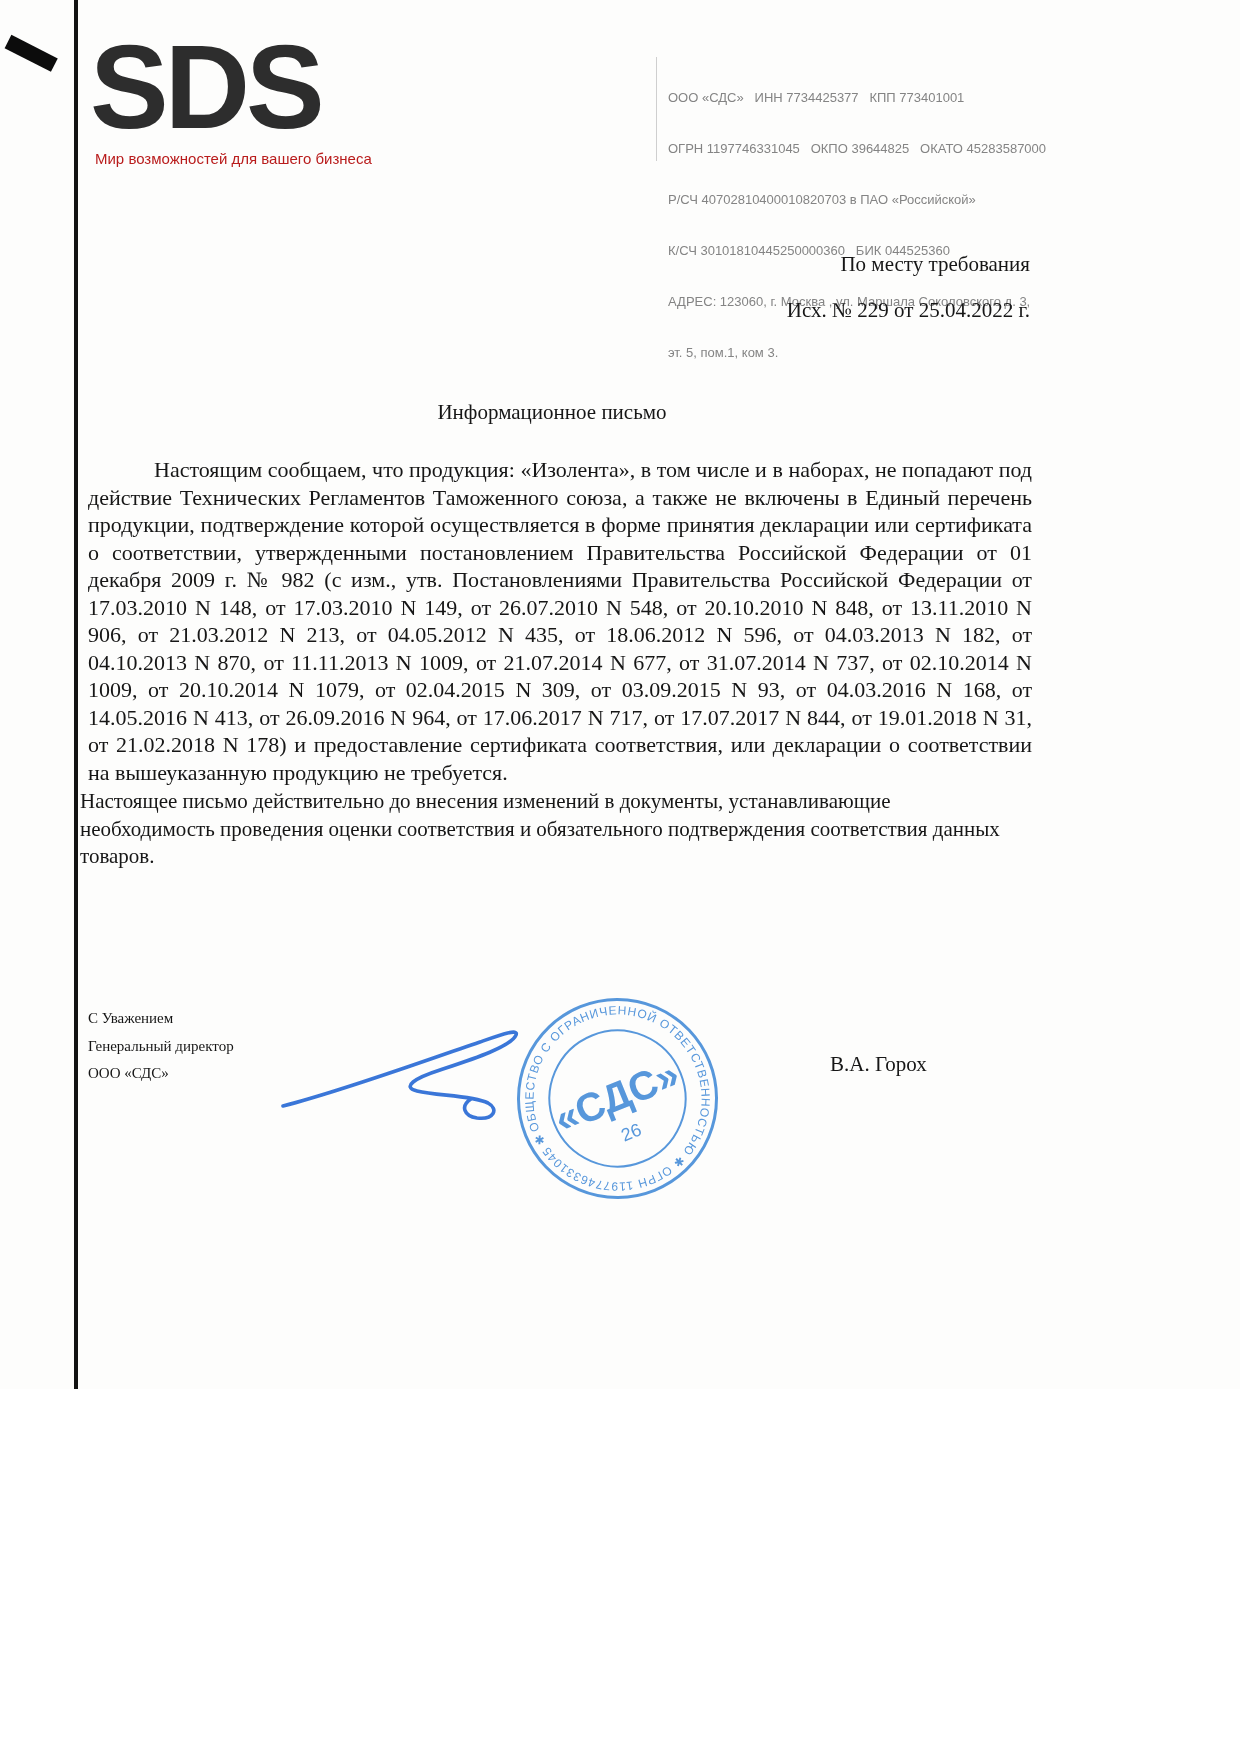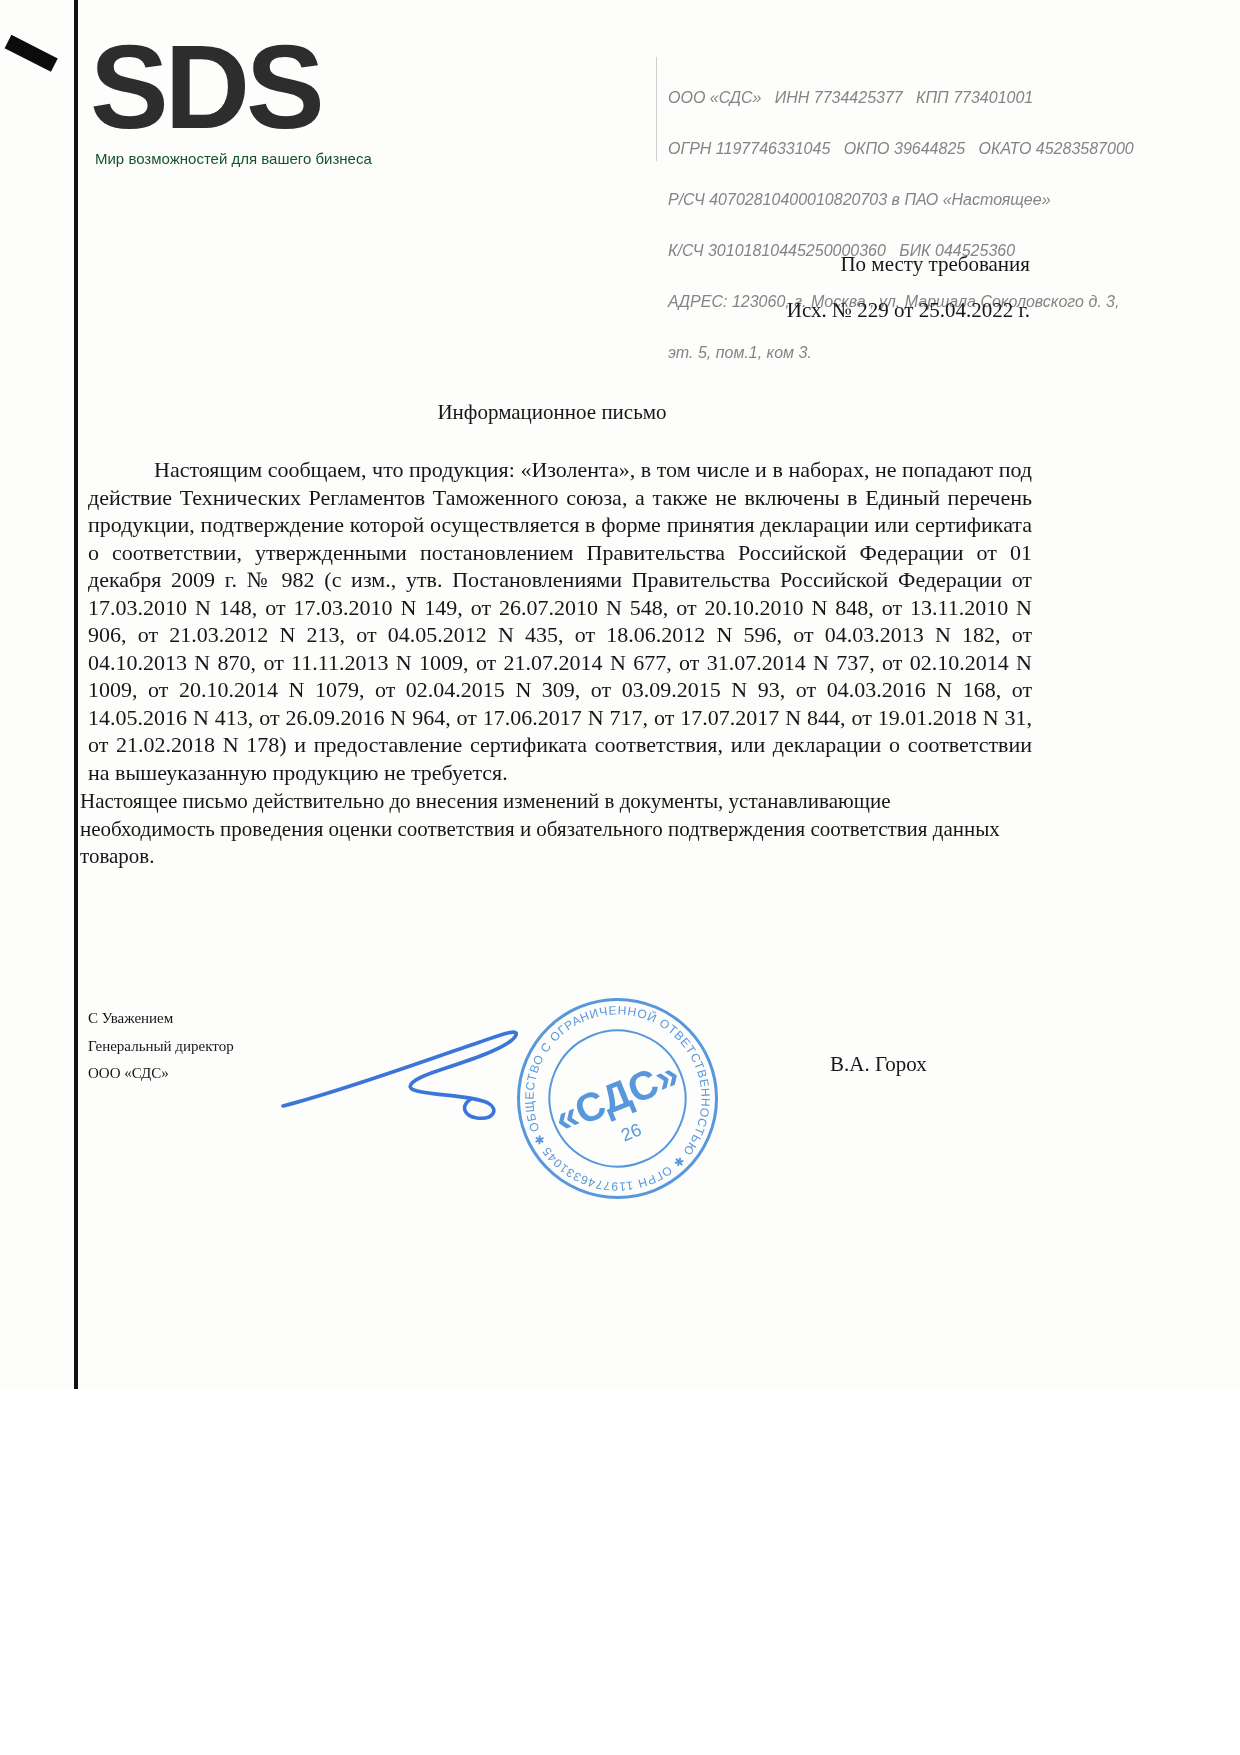--- a/index.html
+++ b/index.html
@@ -17,27 +17,27 @@
                  transform:rotate(27deg); transform-origin:left center; }
 
   
   .logo {
     left:90px; top:28px;
     font-family:"Liberation Sans", sans-serif; font-weight:bold;
     font-size:118px; line-height:1; letter-spacing:-4px; color:#2d2d2d;
   }
   .tagline {
     left:95px; top:150px;
-    font-family:"Liberation Sans", sans-serif; font-size:15px; color:#14532d;
+    font-family:"Liberation Sans", sans-serif; font-size:15px; color:#b91c1c;
   }
   .details-divider { left:656px; top:57px; width:1px; height:104px; background:#cfcfcf; }
   .company-details {
     left:668px; top:55px;
-    font-family:"Liberation Sans", sans-serif; font-size:16px;
-    line-height:17px; color:#848484; white-space:pre-wrap;font-style:italic;
+    font-family:"Liberation Sans", sans-serif; font-size:13px;
+    line-height:17px; color:#848484; white-space:pre-wrap;
   }
 
   
   .addressee { right:210px; top:252px; font-size:21px; text-align:right; }
   .ref-line  { right:210px; top:298px; font-size:21px; text-align:right; }
 
   
   .doc-title { left:80px; width:944px; top:400px; text-align:center; font-size:21px; }
   .para1 {
     left:88px; width:944px; top:456px; font-size:22px; line-height:27.5px;
@@ -63,21 +63,21 @@
 
   <div class="abs scan-edge"></div>
   <div class="abs scan-corner"></div>
 
   <div class="abs logo">SDS</div>
   <div class="abs tagline">Мир возможностей для вашего бизнеса</div>
   <div class="abs details-divider"></div>
   <div class="abs company-details">
     <div>ООО «СДС»   ИНН 7734425377   КПП 773401001</div>
     <div>ОГРН 1197746331045   ОКПО 39644825   ОКАТО 45283587000</div>
-    <div>Р/СЧ 40702810400010820703 в ПАО «Настоящее»</div>
+    <div>Р/СЧ 40702810400010820703 в ПАО «Российской»</div>
     <div>К/СЧ 30101810445250000360   БИК 044525360</div>
     <div>АДРЕС: 123060, г. Москва , ул. Маршала Соколовского д. 3,</div>
     <div>эт. 5, пом.1, ком 3.</div>
   </div>
 
   <div class="abs addressee">По месту требования</div>
   <div class="abs ref-line">Исх. № 229 от 25.04.2022 г.</div>
 
   <div class="abs doc-title">Информационное письмо</div>
   <div class="abs para1">Настоящим сообщаем, что продукция: «Изолента», в том числе и в наборах, не попадают под действие Технических Регламентов Таможенного союза, а также не включены в Единый перечень продукции, подтверждение которой осуществляется в форме принятия декларации или сертификата о соответствии, утвержденными постановлением Правительства Российской Федерации от 01 декабря 2009 г. № 982 (с изм., утв. Постановлениями Правительства Российской Федерации от 17.03.2010 N 148, от 17.03.2010 N 149, от 26.07.2010 N 548, от 20.10.2010 N 848, от 13.11.2010 N 906, от 21.03.2012 N 213, от 04.05.2012 N 435, от 18.06.2012 N 596, от 04.03.2013 N 182, от 04.10.2013 N 870, от 11.11.2013 N 1009, от 21.07.2014 N 677, от 31.07.2014 N 737, от 02.10.2014 N 1009, от 20.10.2014 N 1079, от 02.04.2015 N 309, от 03.09.2015 N 93, от 04.03.2016 N 168, от 14.05.2016 N 413, от 26.09.2016 N 964, от 17.06.2017 N 717, от 17.07.2017 N 844, от 19.01.2018 N 31, от 21.02.2018 N 178) и предоставление сертификата соответствия, или декларации о соответствии на вышеуказанную продукцию не требуется.</div>

